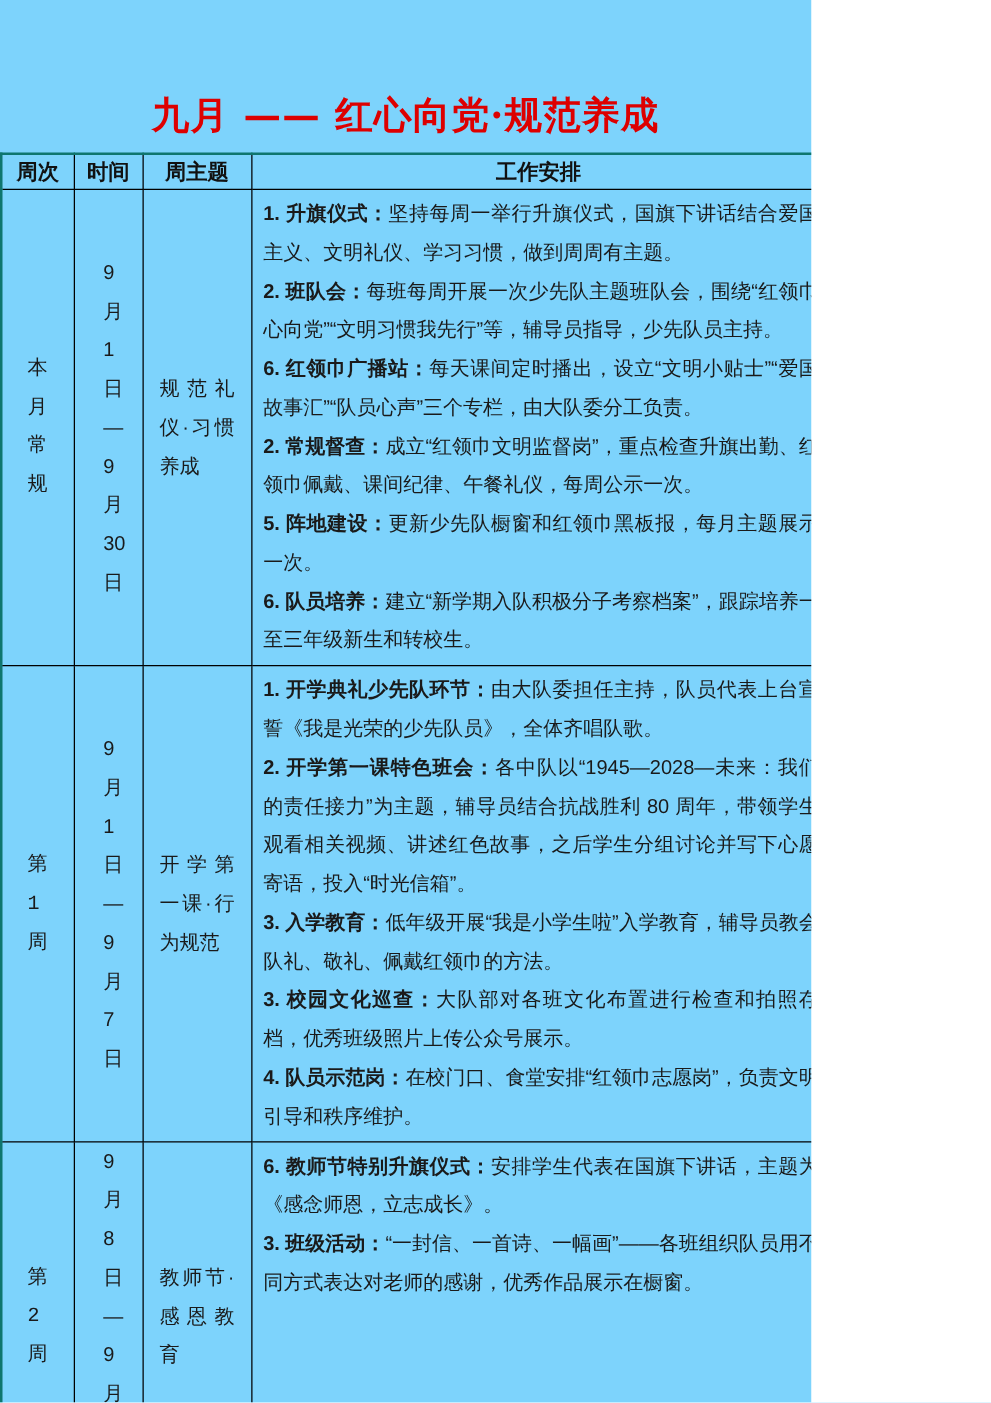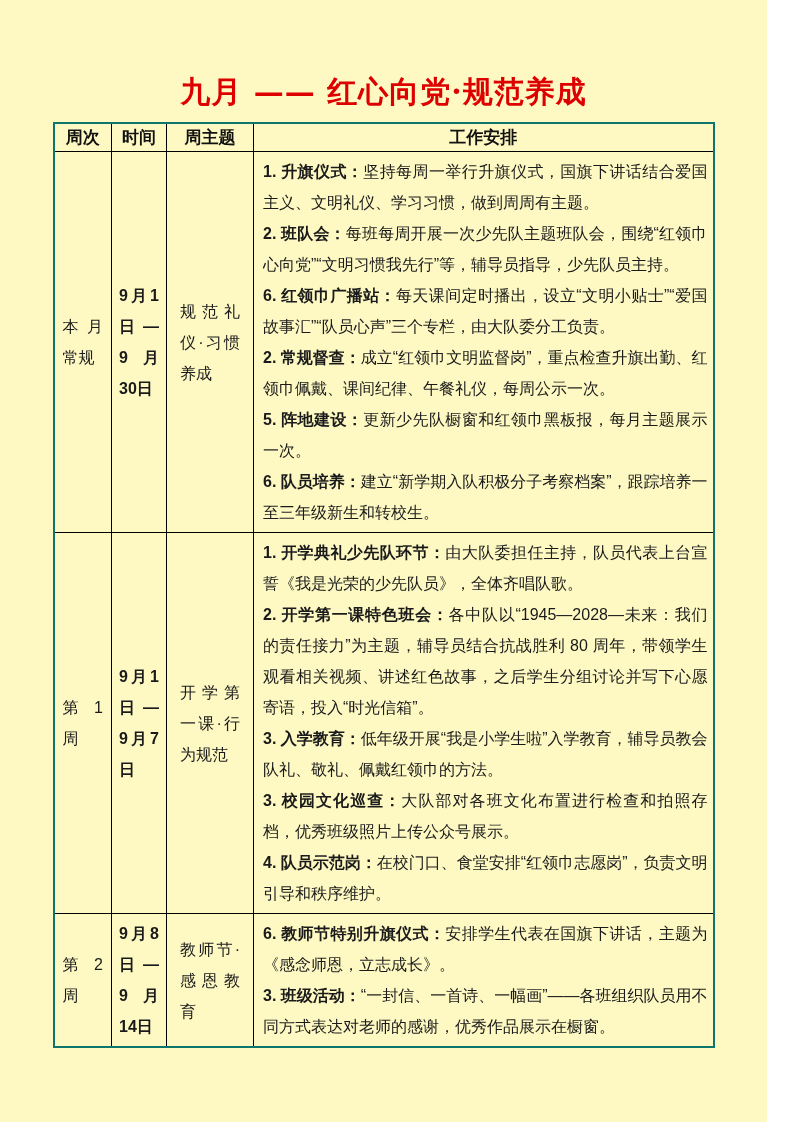--- a/index.html
+++ b/index.html
@@ -3,23 +3,23 @@
 <meta charset="utf-8">
 <style>
   * { margin: 0; padding: 0; box-sizing: border-box; }
   html, body { background: #ffffff; }
   body {
     font-family: "Liberation Sans", "DejaVu Sans", sans-serif;
     color: #1a1a1a;
   }
   .page {
     position: relative;
-    width: 767px;
+    width: 649px;
     height: 1122px;
-    background: #fef9c3;
+    background: #7dd3fc;
     overflow: hidden;
   }
   .doc-title {
     padding-top: 72px;
     text-align: center;
     font-family: "DejaVu Serif", "Liberation Serif", serif;
     font-weight: bold;
     font-size: 30px;
     letter-spacing: 1px;
     color: #dd0000;
@@ -41,22 +41,22 @@
     text-align: center;
     vertical-align: middle;
     padding: 2px 0;
     color: #111;
   }
   tbody td {
     font-size: 16px;
     vertical-align: middle;
     color: #1a1a1a;
   }
-  td.c-week  { padding: 0 8px;  text-align: justify; line-height: 31px; }
-  td.c-time  { padding: 0 7px;  text-align: justify; line-height: 31px; font-weight: bold; }
+  td.c-week  { padding: 0 20px;  text-align: justify; line-height: 31px; font-family: Liberation Mono, monospace; }
+  td.c-time  { padding: 0 23px;  text-align: justify; line-height: 31px; }
   td.c-theme { padding: 0 13px; text-align: justify; line-height: 31px; }
   td.c-tasks {
     vertical-align: top;
     padding: 4px 5px 4px 9px;
   }
   .task {
     font-size: 16px;
     line-height: 31px;
     text-align: justify;
   }

